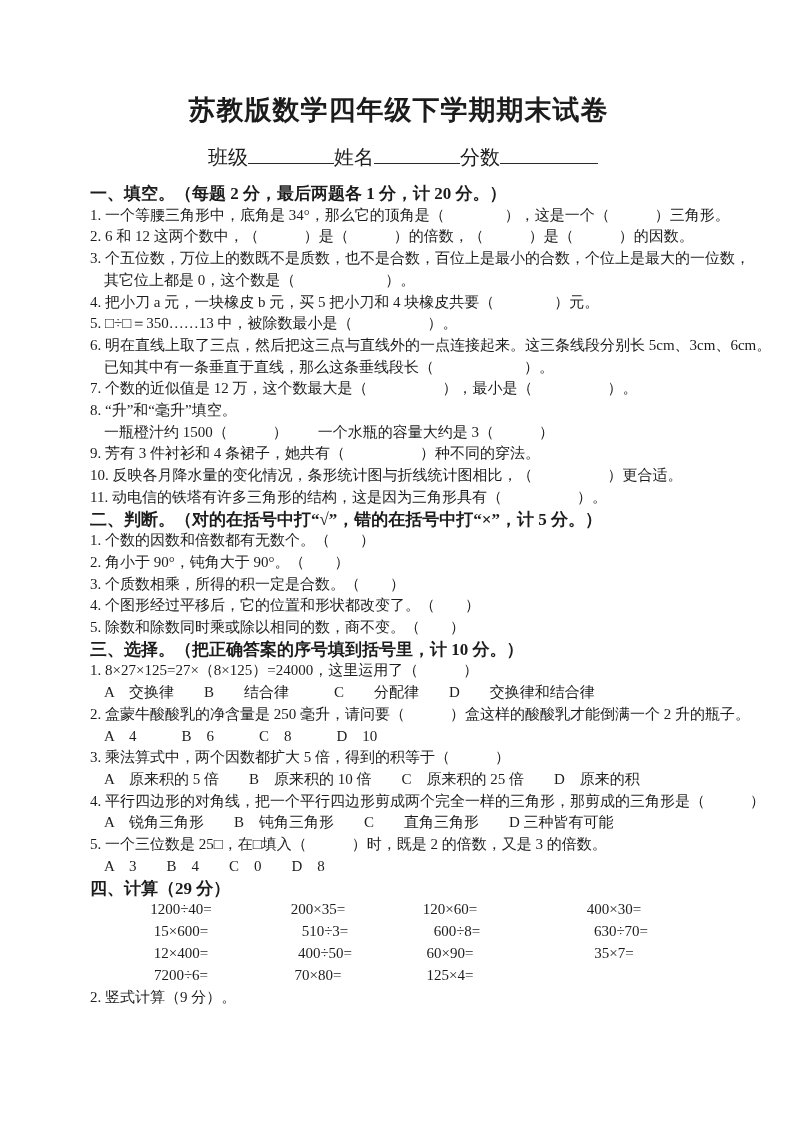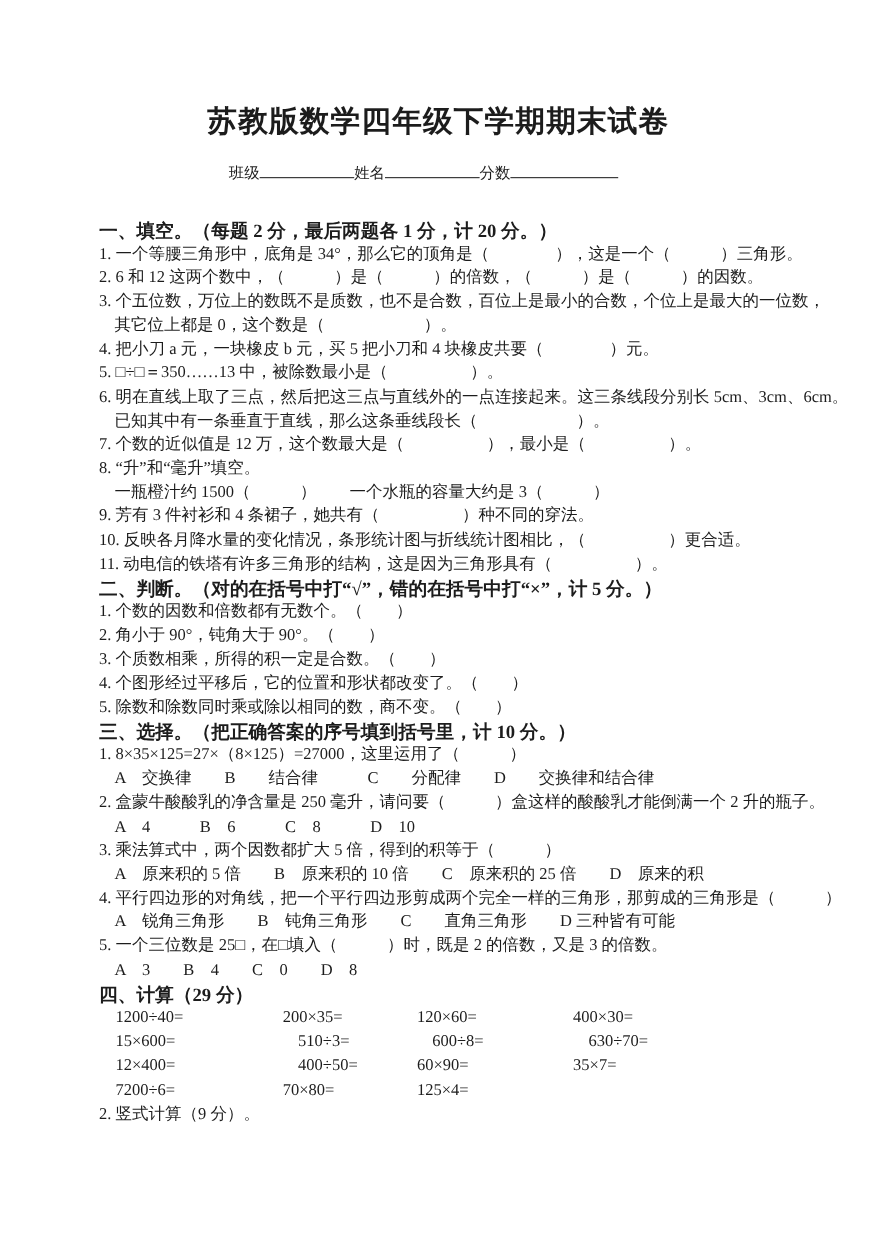--- a/index.html
+++ b/index.html
@@ -24,23 +24,23 @@
   .title {
     margin: 0 0 16px 0;
     text-align: center;
     font-size: 27px;
     font-weight: 700;
     letter-spacing: 1px;
     white-space: nowrap;
   }
   .student-info {
     padding-left: 118px;
-    font-size: 14px;
+    font-size: 20px;
     white-space: nowrap;
-    margin-bottom: 32px;
+    margin-bottom: 12px;
   }
   .student-info .label { display: inline-block; }
   .uline {
     display: inline-block;
     border-bottom: 1px solid #2a2a2a;
     height: 17px;
     vertical-align: baseline;
   }
   .u85 { width: 86px; }
   .u95 { width: 98px; }
@@ -54,20 +54,21 @@
     font-size: 15px;
     line-height: 21.7px;
     white-space: nowrap;
   }
   .indent { padding-left: 14px; }
   .calc-grid {
     display: grid;
     grid-template-columns: 152px 122px 142px auto;
     padding-left: 15px;
     column-gap: 0;
+    text-align: center;
   }
   .calc-cell {
     font-size: 15px;
     line-height: 21.9px;
     white-space: nowrap;
   }
 </style>
 </head>
 <body>
 
@@ -101,21 +102,21 @@
     <div class="sec-heading">二、判断。（对的在括号中打“√”，错的在括号中打“×”，计 5 分。）</div>
     <div class="line">1. 个数的因数和倍数都有无数个。（　　）</div>
     <div class="line">2. 角小于 90°，钝角大于 90°。（　　）</div>
     <div class="line">3. 个质数相乘，所得的积一定是合数。（　　）</div>
     <div class="line">4. 个图形经过平移后，它的位置和形状都改变了。（　　）</div>
     <div class="line">5. 除数和除数同时乘或除以相同的数，商不变。（　　）</div>
   </div>
 
   <div class="section">
     <div class="sec-heading">三、选择。（把正确答案的序号填到括号里，计 10 分。）</div>
-    <div class="line">1. 8×35×125=27×（8×125）=27000，这里运用了（　　　）</div>
+    <div class="line">1. 8×27×125=27×（8×125）=24000，这里运用了（　　　）</div>
     <div class="line indent">A　交换律　　B　　结合律　　　C　　分配律　　D　　交换律和结合律</div>
     <div class="line">2. 盒蒙牛酸酸乳的净含量是 250 毫升，请问要（　　　）盒这样的酸酸乳才能倒满一个 2 升的瓶子。</div>
     <div class="line indent">A　4　　　B　6　　　C　8　　　D　10</div>
     <div class="line">3. 乘法算式中，两个因数都扩大 5 倍，得到的积等于（　　　）</div>
     <div class="line indent">A　原来积的 5 倍　　B　原来积的 10 倍　　C　原来积的 25 倍　　D　原来的积</div>
     <div class="line">4. 平行四边形的对角线，把一个平行四边形剪成两个完全一样的三角形，那剪成的三角形是（　　　）</div>
     <div class="line indent">A　锐角三角形　　B　钝角三角形　　C　　直角三角形　　D 三种皆有可能</div>
     <div class="line">5. 一个三位数是 25□，在□填入（　　　）时，既是 2 的倍数，又是 3 的倍数。</div>
     <div class="line indent">A　3　　B　4　　C　0　　D　8</div>
   </div>

